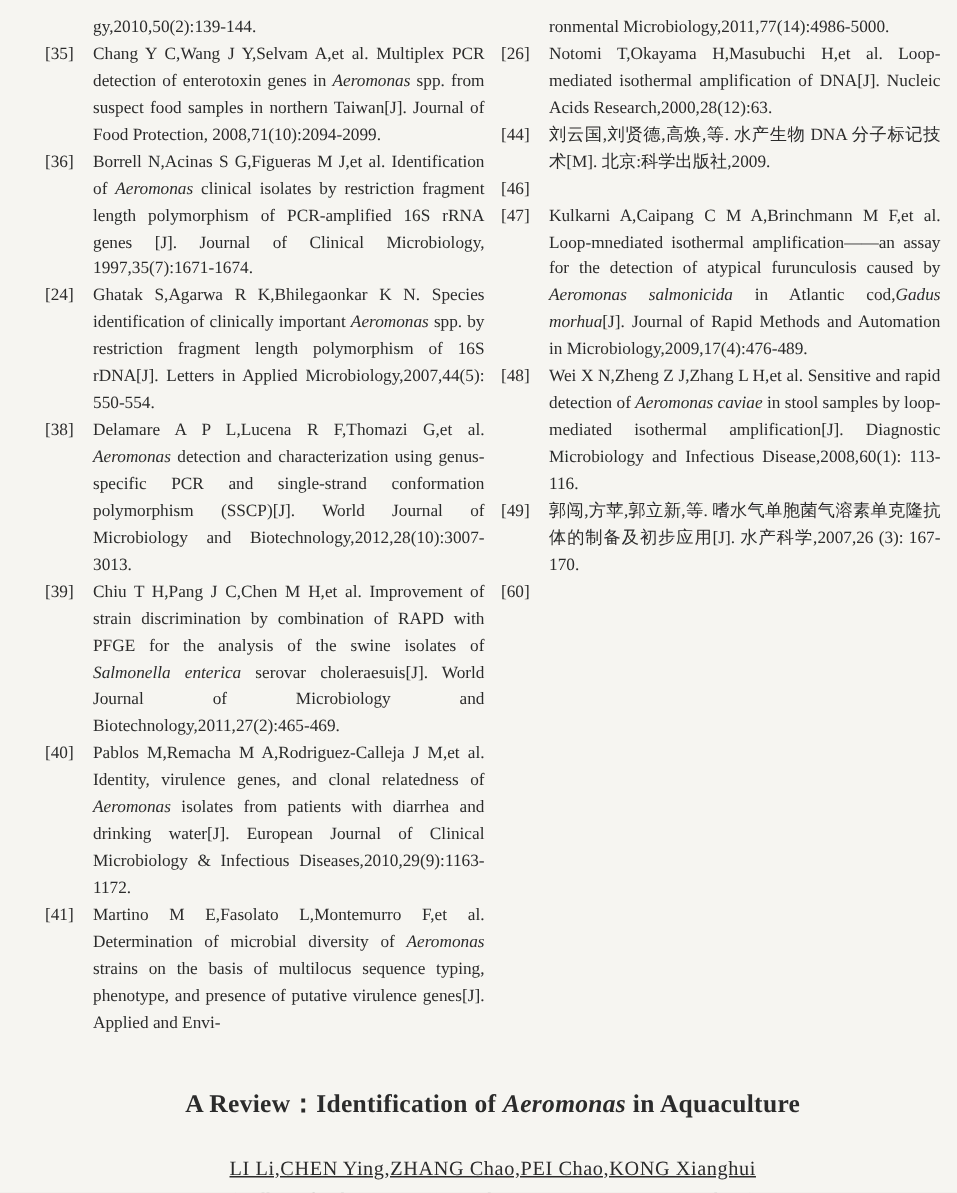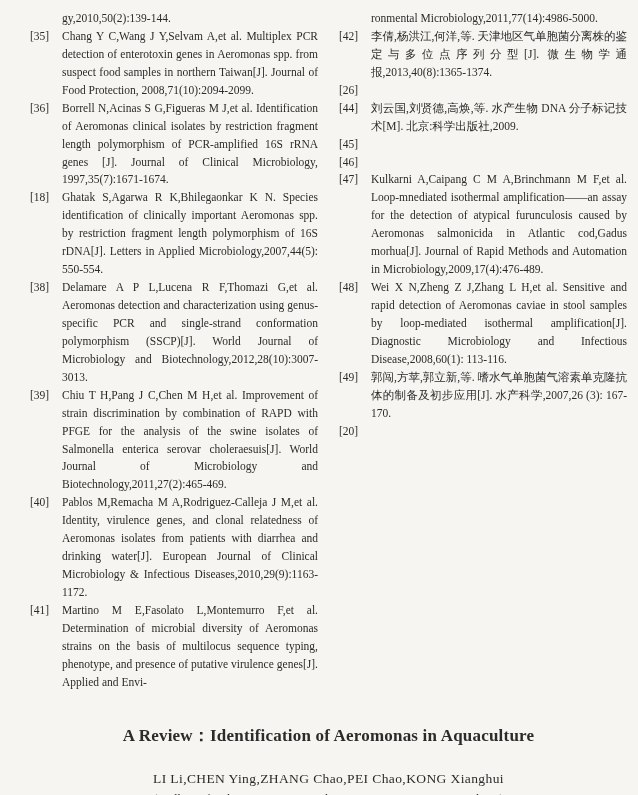--- a/index.html
+++ b/index.html
@@ -12,52 +12,53 @@
     position: relative;
     width: 638px; height: 795px;
     background: #f6f5f1;
     color: #2b2b2b;
     overflow: hidden;
     box-sizing: border-box;
     padding: 10px 11px 0 30px;
   }
   .columns {
     display: flex;
-    gap: 21px;
+    gap: 11px;
     min-height: 612px;
     align-items: flex-start;
   }
   .col {
     flex: 1 1 0;
     font-size: 11.5px;
     line-height: 1.56;
   }
   .ref {
     display: flex;
   }
   .ref-num {
     flex: 0 0 32px;
     white-space: nowrap;
   }
   .ref-body {
     flex: 1 1 auto;
     text-align: justify;
   }
-  .it { }
+  .it { font-style: italic; }
   .footer { text-align: center; }
   .title {
     margin: 32px 0 6px 0;
     font-size: 17px;
     font-weight: bold;
     letter-spacing: 0.2px;
   }
   .authors {
     margin-top: 24px;
     font-size: 13.5px;
     letter-spacing: 0.4px;
+    text-decoration: underline;
   }
   .affiliation {
     margin-top: 5px;
     font-size: 11.8px;
   }
 </style>
 </head>
 <body>
 
 <div class="page">
@@ -69,21 +70,21 @@
         </div>
         <div class="ref">
           <span class="ref-num">[35]</span>
           <span class="ref-body"><span>Chang Y C,Wang J Y,Selvam A,et al. Multiplex PCR detection of enterotoxin genes in </span><span class="it">Aeromonas</span><span> spp. from suspect food samples in northern Taiwan[J]. Journal of Food Protection, 2008,71(10):2094-2099.</span></span>
         </div>
         <div class="ref">
           <span class="ref-num">[36]</span>
           <span class="ref-body"><span>Borrell N,Acinas S G,Figueras M J,et al. Identification of </span><span class="it">Aeromonas</span><span> clinical isolates by restriction fragment length polymorphism of PCR-amplified 16S rRNA genes [J]. Journal of Clinical Microbiology, 1997,35(7):1671-1674.</span></span>
         </div>
         <div class="ref">
-          <span class="ref-num">[18]</span>
+          <span class="ref-num">[24]</span>
           <span class="ref-body"><span>Ghatak S,Agarwa R K,Bhilegaonkar K N. Species identification of clinically important </span><span class="it">Aeromonas</span><span> spp. by restriction fragment length polymorphism of 16S rDNA[J]. Letters in Applied Microbiology,2007,44(5): 550-554.</span></span>
         </div>
         <div class="ref">
           <span class="ref-num">[38]</span>
           <span class="ref-body"><span>Delamare A P L,Lucena R F,Thomazi G,et al. </span><span class="it">Aeromonas</span><span> detection and characterization using genus-specific PCR and single-strand conformation polymorphism (SSCP)[J]. World Journal of Microbiology and Biotechnology,2012,28(10):3007-3013.</span></span>
         </div>
         <div class="ref">
           <span class="ref-num">[39]</span>
           <span class="ref-body"><span>Chiu T H,Pang J C,Chen M H,et al. Improvement of strain discrimination by combination of RAPD with PFGE for the analysis of the swine isolates of </span><span class="it">Salmonella enterica</span><span> serovar choleraesuis[J]. World Journal of Microbiology and Biotechnology,2011,27(2):465-469.</span></span>
         </div>
@@ -95,50 +96,46 @@
           <span class="ref-num">[41]</span>
           <span class="ref-body"><span>Martino M E,Fasolato L,Montemurro F,et al. Determination of microbial diversity of </span><span class="it">Aeromonas</span><span> strains on the basis of multilocus sequence typing, phenotype, and presence of putative virulence genes[J]. Applied and Envi-</span></span>
         </div>
       </div>
     <div class="col">
         <div class="ref">
           <span class="ref-num"></span>
           <span class="ref-body"><span>ronmental Microbiology,2011,77(14):4986-5000.</span></span>
         </div>
         <div class="ref">
-          <span class="ref-num">[42]</span>
-          <span class="ref-body"><span>李倩,杨洪江,何洋,等. 天津地区气单胞菌分离株的鉴定与多位点序列分型[J]. 微生物学通报,2013,40(8):1365-1374.</span></span>
-        </div>
-        <div class="ref">
           <span class="ref-num">[26]</span>
+          <span class="ref-body"><span>Notomi T,Okayama H,Masubuchi H,et al. Loop-mediated isothermal amplification of DNA[J]. Nucleic Acids Research,2000,28(12):63.</span></span>
         </div>
         <div class="ref">
           <span class="ref-num">[44]</span>
           <span class="ref-body"><span>刘云国,刘贤德,高焕,等. 水产生物 DNA 分子标记技术[M]. 北京:科学出版社,2009.</span></span>
         </div>
         <div class="ref">
-          <span class="ref-num">[45]</span>
         </div>
         <div class="ref">
           <span class="ref-num">[46]</span>
         </div>
         <div class="ref">
           <span class="ref-num">[47]</span>
           <span class="ref-body"><span>Kulkarni A,Caipang C M A,Brinchmann M F,et al. Loop-mnediated isothermal amplification——an assay for the detection of atypical furunculosis caused by </span><span class="it">Aeromonas salmonicida</span><span> in Atlantic cod,</span><span class="it">Gadus morhua</span><span>[J]. Journal of Rapid Methods and Automation in Microbiology,2009,17(4):476-489.</span></span>
         </div>
         <div class="ref">
           <span class="ref-num">[48]</span>
           <span class="ref-body"><span>Wei X N,Zheng Z J,Zhang L H,et al. Sensitive and rapid detection of </span><span class="it">Aeromonas caviae</span><span> in stool samples by loop-mediated isothermal amplification[J]. Diagnostic Microbiology and Infectious Disease,2008,60(1): 113-116.</span></span>
         </div>
         <div class="ref">
           <span class="ref-num">[49]</span>
           <span class="ref-body"><span>郭闯,方苹,郭立新,等. 嗜水气单胞菌气溶素单克隆抗体的制备及初步应用[J]. 水产科学,2007,26 (3): 167-170.</span></span>
         </div>
         <div class="ref">
-          <span class="ref-num">[20]</span>
+          <span class="ref-num">[60]</span>
         </div>
       </div>
   </div>
   <div class="footer">
     <div class="title"><span>A Review：Identification of </span><span class="it">Aeromonas</span><span> in Aquaculture</span></div>
     <div class="authors">LI Li,CHEN Ying,ZHANG Chao,PEI Chao,KONG Xianghui</div>
     <div class="affiliation">( College of Fisheries,Henan Normal University,Xinxiang 453007,China )</div>
 
   </div>
 </div>

